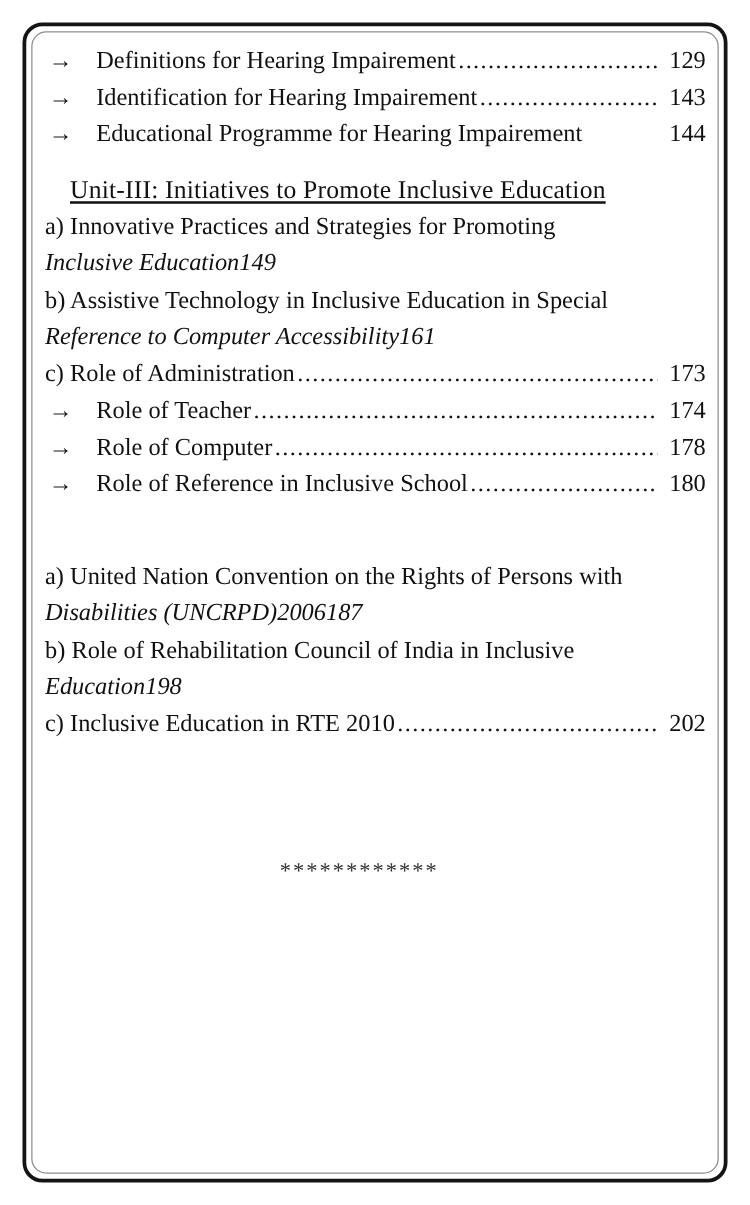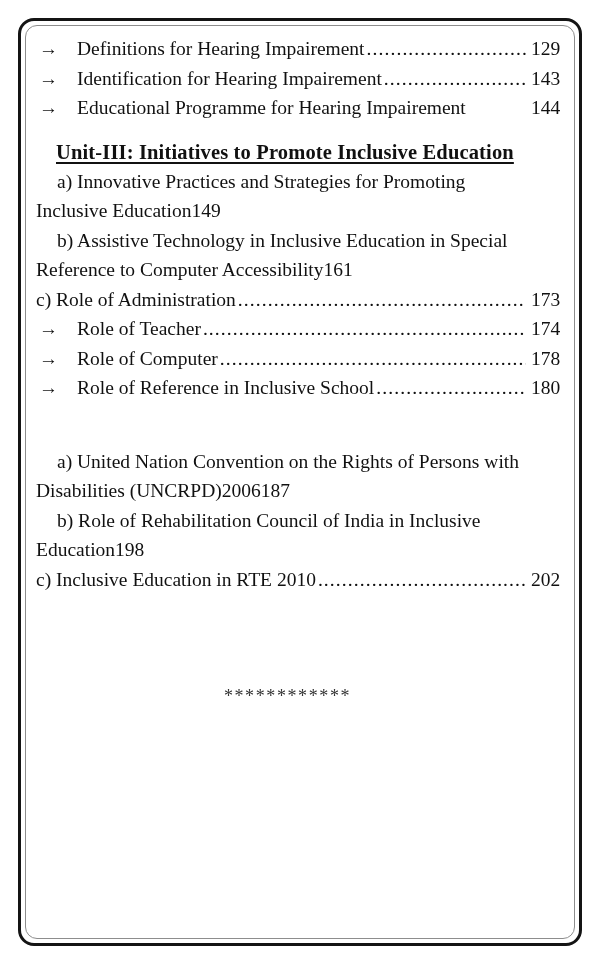--- a/index.html
+++ b/index.html
@@ -75,47 +75,47 @@
     letter-spacing: 1.1px;
     margin: 0 1px 0 2px;
     min-width: 6px;
   }
   .entry .leader::before {
     content: "............................................................"
              "............................................................";
   }
   .entry .pagenum {
     flex: 0 0 auto;
-    text-align: left;
+    text-align: center;
     padding-left: 4px;
     min-width: 38px;
     font-family: Liberation Serif, serif;
   }
   .entry.nolead .spacer {
     flex: 1 1 auto;
   }
 
   
   .entry-wrap {
     font-size: 19.5px;
     line-height: 29.5px;
   }
   .entry-wrap .first-line {
     white-space: nowrap;
-    margin-left: 21px;
   }
   .entry-wrap .second-line {
     display: flex;
     align-items: flex-start;
     white-space: nowrap;
+    font-style: italic;
   }
 
   
   .unit-heading {
-    font-weight: bold;
+    font-weight: normal;
     font-size: 20.5px;
     line-height: 30px;
     text-decoration: underline;
     text-underline-offset: 3px;
     white-space: nowrap;
   }
   .unit-heading.full {
     text-align: left;
     padding-left: 20px;
     letter-spacing: 0.15px;

